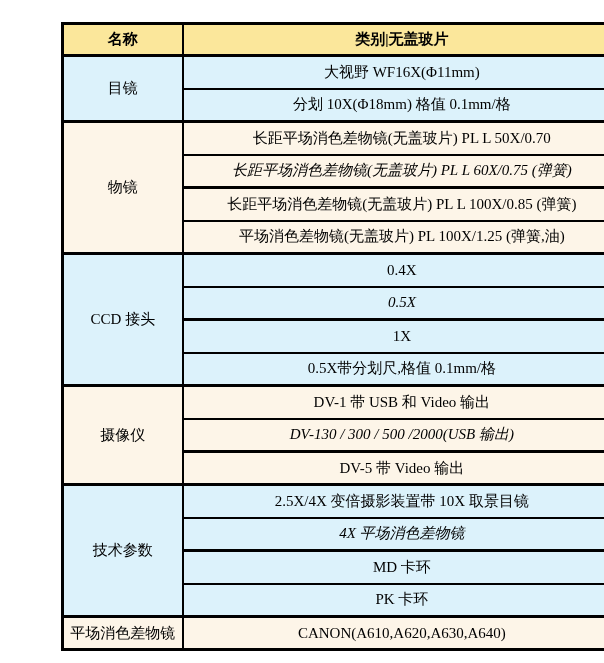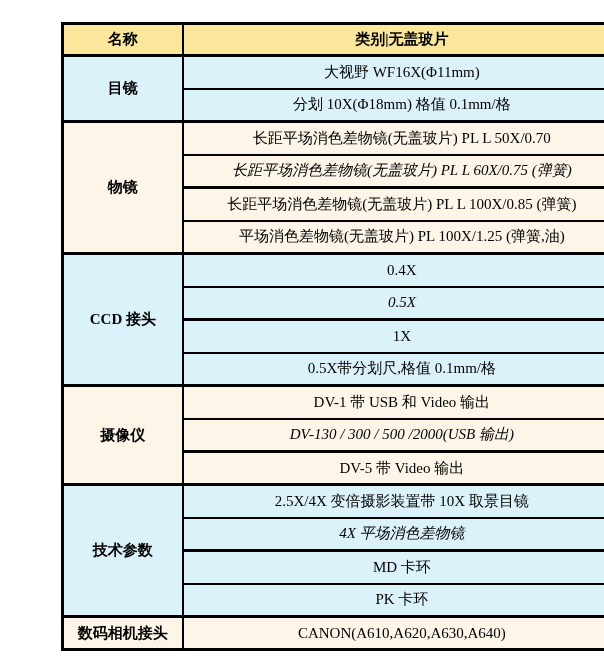--- a/index.html
+++ b/index.html
@@ -35,21 +35,21 @@
   tr { height: 33px; }
   tr.header-row { height: 32px; }
   td.hdr {
     background: var(--header-bg, #FBE79B);
     font-weight: bold;
     border-bottom-width: 3px;
   }
   .sec-blue td  { background: var(--blue-bg, #DCF2FB); }
   .sec-cream td { background: var(--cream-bg, #FDF5E8); }
   td.label-cell {
-    font-weight: bold;
+    font-weight: normal;
     border-bottom-width: 3px; 
   }
   tr.sec-end td { border-bottom-width: 3px; }
   td.thick-bottom { border-bottom-width: 3px; font-style: italic; }
 </style>
 </head>
 <body>
 
 <div class="page">
   <table class="spec">
@@ -119,18 +119,18 @@
       <td class="thick-bottom">4X 平场消色差物镜</td>
     </tr>
     <tr class="sec-blue">
       <td>MD 卡环</td>
     </tr>
     <tr class="sec-blue sec-end">
       <td>PK 卡环</td>
     </tr>
 
     <tr class="sec-cream sec-end">
-      <td class="label-cell">数码相机接头</td>
+      <td class="label-cell">平场消色差物镜</td>
       <td>CANON(A610,A620,A630,A640)</td>
     </tr>
   </tbody>
     </table>
 </div>
 
 </body></html>

